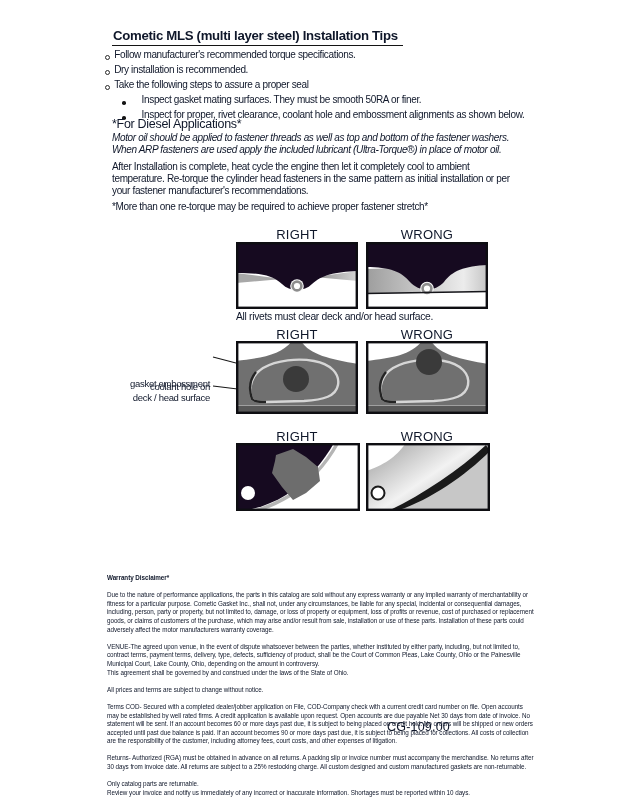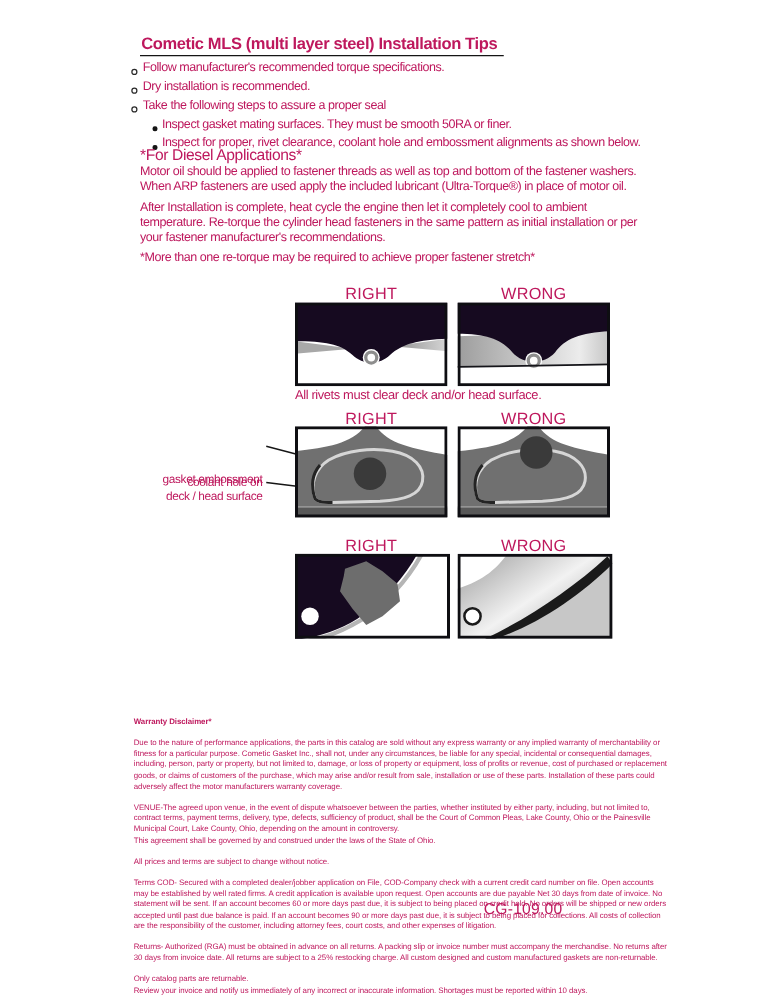--- a/index.html
+++ b/index.html
@@ -1,27 +1,27 @@
 <!DOCTYPE html>
 <html><head>
 <meta charset="utf-8">
 <style>
   html,body { margin:0; padding:0; background:#fff; }
   .page { position:relative; width:618px; height:800px; background:#ffffff;
-          font-family:"Liberation Sans","DejaVu Sans",sans-serif; color:#be185d; overflow:hidden; }
+          font-family:"Liberation Sans","DejaVu Sans",sans-serif; color:#0f172a; overflow:hidden; }
   .abs { position:absolute; }
 
   .title { font-weight:bold; font-size:13.2px; letter-spacing:-0.3px;
            border-bottom:1.6px solid #141414; padding:0 5px 2px 1px; white-space:nowrap; }
 
   .tips { font-size:10px; letter-spacing:-0.35px; }
   .tip-line { height:15px; display:flex; align-items:flex-end; white-space:nowrap; }
   .ring { width:3.2px; height:3.2px; border:1px solid #2a2a2a; border-radius:50%; margin-right:4px; flex:none; }
   .dot  { width:3.6px; height:3.6px; background:#151515; border-radius:50%; margin-right:4px; flex:none; }
-  .sub  { margin-left:17px; }
+  .sub  { margin-left:17px;gap:12px; }
 
   .h2 { font-weight:normal; font-size:12.5px; letter-spacing:-0.3px; white-space:nowrap; }
   .body-par { font-size:10px; line-height:12.1px; letter-spacing:-0.35px; width:402px; }
 
   .dg-head { font-size:13px; letter-spacing:0.2px; width:122px; text-align:center; white-space:nowrap; }
   .caption { font-size:10.3px; letter-spacing:-0.3px; white-space:nowrap; }
   .pre { white-space:pre-line; line-height:11px; }
   .panel svg { display:block; }
   .lab { font-size:9.5px; letter-spacing:-0.3px; text-align:right; width:102px; line-height:10.5px; }
 
@@ -58,21 +58,21 @@
         <span class="dot"></span>
         <span>Inspect gasket mating surfaces.  They must be smooth 50RA or finer.</span>
       </div>
     <div class="tip-line sub">
         <span class="dot"></span>
         <span>Inspect for proper, rivet clearance, coolant hole and embossment alignments as shown below.</span>
       </div>
   </div>
 
   <div class="abs h2" style="left:112px;top:117px;">*For Diesel Applications*</div>
-  <div class="abs body-par" style="left:112px;top:132px;">Motor oil should be applied to fastener threads as well as top and bottom of the fastener washers. When ARP fasteners are used apply the included lubricant (Ultra-Torque®) in place of motor oil.</div>
+  <div class="abs body-par" style="left:112px;top:132px;font-style:italic;">Motor oil should be applied to fastener threads as well as top and bottom of the fastener washers. When ARP fasteners are used apply the included lubricant (Ultra-Torque®) in place of motor oil.</div>
   <div class="abs body-par" style="left:112px;top:201px;">*More than one re-torque may be required to achieve proper fastener stretch*</div>
   <div class="abs body-par" style="left:112px;top:161px;">After Installation is complete, heat cycle the engine then let it completely cool to ambient temperature. Re-torque the cylinder head fasteners in the same pattern as initial installation or per your fastener manufacturer's recommendations.</div>
 
   <div class="abs dg-head" style="left:236px;top:227px;">RIGHT</div>
   <div class="abs dg-head" style="left:366px;top:227px;">WRONG</div>
 
   <div class="abs panel" style="left:236px;top:242px;">
     <svg width="122" height="67" viewBox="0 0 122 67">
       <rect width="122" height="67" fill="#ffffff"></rect>
       <path d="M0,31 L46,37 L0,41 Z" fill="#a8a8a8"></path>

